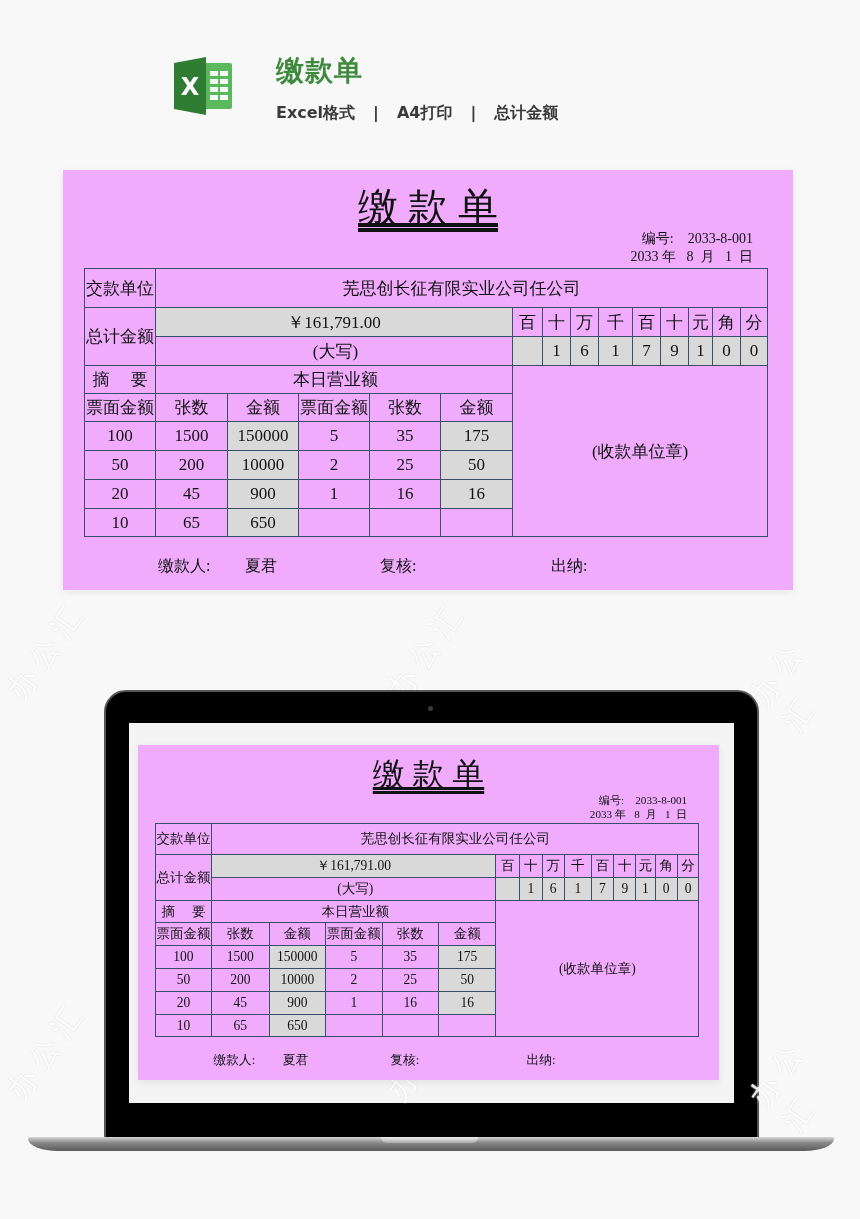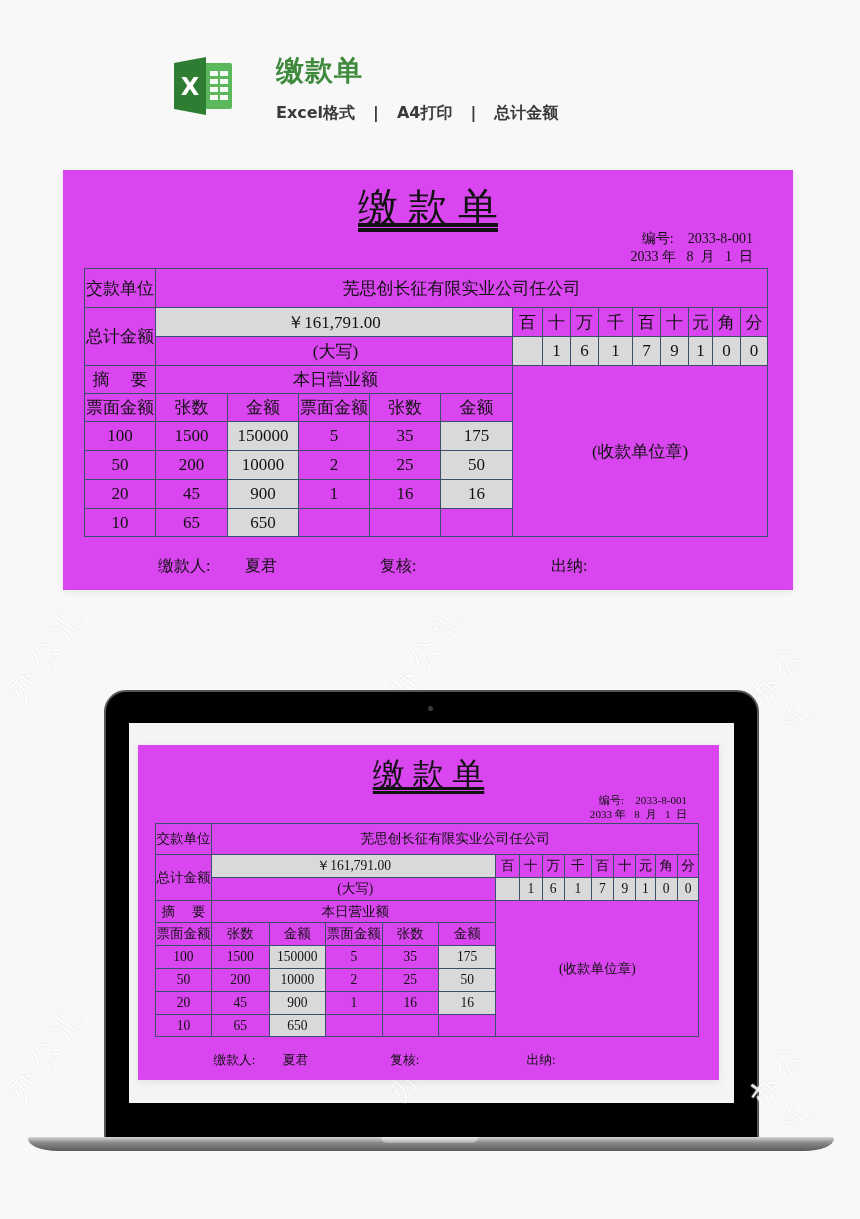--- a/index.html
+++ b/index.html
@@ -9,21 +9,21 @@
   
   .logo { position: absolute; left: 172px; top: 55px; width: 62px; height: 62px; }
   .hdr-title { position: absolute; left: 276px; top: 52px; font-family: "DejaVu Sans", sans-serif; font-weight: bold; font-size: 28px; color: #3f8a3d; letter-spacing: 1px; }
   .hdr-sub { position: absolute; left: 276px; top: 103px; font-family: "DejaVu Sans", sans-serif; font-weight: bold; font-size: 16px; color: #3a3a3a; display: flex; gap: 0; }
   .hdr-sub span.sep { margin: 0 18px; }
 
   
   .wm { position: absolute; font-family: "DejaVu Sans", sans-serif; font-size: 30px; color: #fff; text-shadow: 0 0 1px #d8d8d8, 0 0 2px #e4e4e4; transform: rotate(-55deg); opacity: .9; letter-spacing: 8px; }
 
   
-  .sheet { position: absolute; background: #d946ef; box-shadow: 0 2px 8px rgba(0,0,0,.08); }
+  .sheet { position: absolute; background: #f0abfc; box-shadow: 0 2px 8px rgba(0,0,0,.08); }
   .s-title { position: absolute; text-align: center; font-weight: normal; text-decoration: underline double; }
   .meta { position: absolute; text-align: right; font-family: "Liberation Serif", "DejaVu Serif", serif; white-space: pre; }
   table.form { position: absolute; border-collapse: collapse; table-layout: fixed; }
   table.form td { border: 1.5px solid #3b4f6b; text-align: center; vertical-align: middle; padding: 0; white-space: nowrap; overflow: hidden; }
   td.gray { background: #d9d9d9; }
   td.left { text-align: left; padding-left: 3px !important; }
   .sign { position: absolute; display: flex; }
 
   
   .laptop-body { position: absolute; left: 104px; top: 690px; width: 655px; height: 450px; background: #000; border-radius: 22px 22px 0 0; border: 2px solid #555; }

